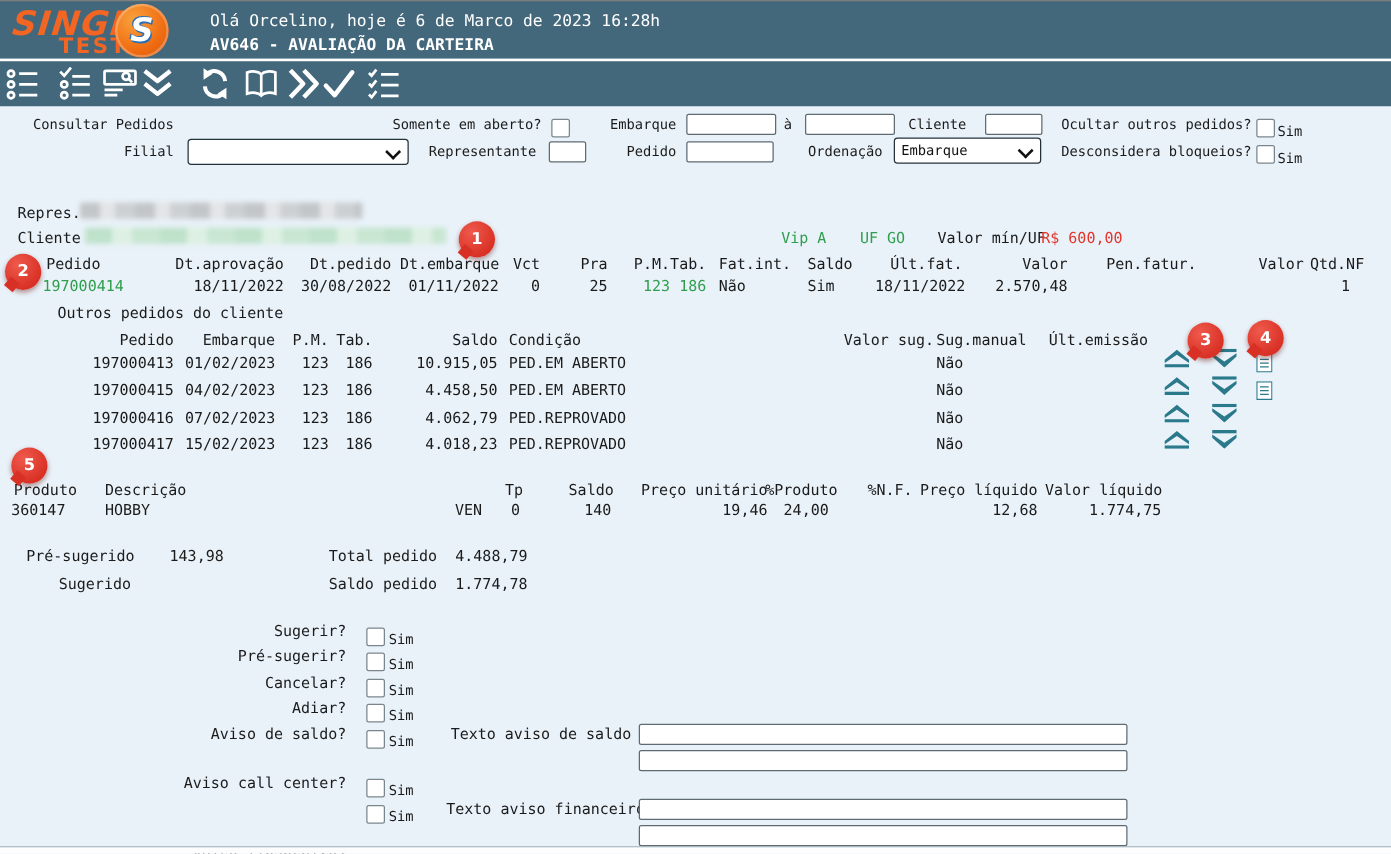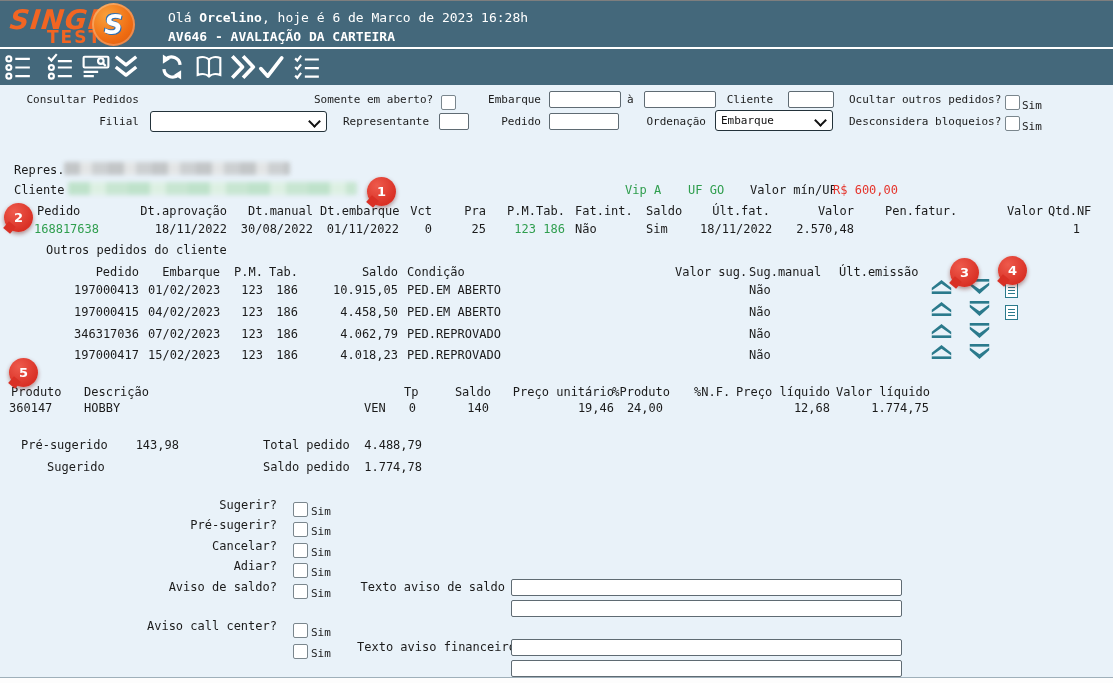--- a/index.html
+++ b/index.html
@@ -12,21 +12,21 @@
   .tbi{position:absolute;top:4px;width:28px;height:28px;cursor:pointer;}
   .tbi svg{width:28px;height:28px;}
   
   .logo1{position:absolute;left:10px;top:3px;color:#F26522;font:italic bold 27px "DejaVu Sans",sans-serif;transform:skewX(-6deg);letter-spacing:1px;}
   .logo2{position:absolute;left:47px;top:26px;color:#F26522;font:bold 17px "DejaVu Sans",sans-serif;letter-spacing:2px;}
   .emblem{position:absolute;left:92px;top:2px;width:43px;height:43px;border-radius:50%;
           background:radial-gradient(circle at 35% 30%,#f9a13b,#ef6c12 60%,#d8550a);
           display:flex;align-items:center;justify-content:center;box-shadow:0 0 0 2px rgba(255,255,255,.25) inset;}
   .emblem span{color:#fff;font:italic bold 26px "DejaVu Sans",sans-serif;text-shadow:1px 1px 0 #2b6fb5,-1px -1px 0 #2b6fb5;}
   .greet{position:absolute;left:168px;top:9px;color:#fff;font-size:13px;white-space:pre;}
-  .greet b{font-weight:bold;}
+  .greet b{font-weight:normal;}
   .title{position:absolute;left:168px;top:28px;color:#fff;font-weight:bold;font-size:13px;white-space:pre;}
   
   .t{position:absolute;font-size:12px;color:#1b1b1b;white-space:pre;line-height:13px;}
   .s{font-size:11px;}
   .r{text-align:right;}
   .green{color:#2F9E4E;}
   .red{color:#E5352C;}
   
   .inp{position:absolute;height:15px;background:#fff;border:1px solid #5f6b73;border-radius:2px;box-sizing:content-box;padding:0 2px;font:11px "DejaVu Sans Mono",monospace;}
   .sel{position:absolute;height:21px;background:#fff;border:1px solid #23323a;border-radius:3px;box-sizing:border-box;
@@ -157,35 +157,35 @@
   <div class="redact gray" style="left:64px;top:162px;width:226px"></div>
   <span class="t" style="left:14px;top:184px">Cliente</span>
   <div class="redact grn" style="left:68px;top:182px;width:289px"></div>
   <span class="t green" style="left:625px;top:184px">Vip A</span>
   <span class="t green" style="left:688px;top:184px">UF GO</span>
   <span class="t" style="left:750px;top:184px">Valor mín/UF</span>
   <span class="t red" style="left:833px;top:184px">R$ 600,00</span>
 
   <span class="t" style="left:37px;top:205px">Pedido</span>
   <span class="t r" style="left:135px;top:205px;width:92px">Dt.aprovação</span>
-  <span class="t r" style="left:230px;top:205px;width:83px">Dt.manual</span>
+  <span class="t r" style="left:230px;top:205px;width:83px">Dt.pedido</span>
   <span class="t r" style="left:320px;top:205px;width:79px">Dt.embarque</span>
   <span class="t r" style="left:402px;top:205px;width:30px">Vct</span>
   <span class="t r" style="left:446px;top:205px;width:40px">Pra</span>
   <span class="t r" style="left:496px;top:205px;width:40px">P.M.</span>
   <span class="t r" style="left:530px;top:205px;width:35px">Tab.</span>
   <span class="t" style="left:575px;top:205px">Fat.int.</span>
   <span class="t" style="left:646px;top:205px">Saldo</span>
   <span class="t r" style="left:700px;top:205px;width:70px">Últ.fat.</span>
   <span class="t r" style="left:780px;top:205px;width:74px">Valor</span>
   <span class="t" style="left:885px;top:205px">Pen.fatur.</span>
   <span class="t r" style="left:1003px;top:205px;width:40px">Valor</span>
   <span class="t" style="left:1048px;top:205px">Qtd.NF</span>
 
-  <span class="t green" style="left:34px;top:223px">168817638</span>
+  <span class="t green" style="left:34px;top:223px">197000414</span>
   <span class="t r" style="left:135px;top:223px;width:92px">18/11/2022</span>
   <span class="t r" style="left:230px;top:223px;width:83px">30/08/2022</span>
   <span class="t r" style="left:320px;top:223px;width:79px">01/11/2022</span>
   <span class="t r" style="left:402px;top:223px;width:30px">0</span>
   <span class="t r" style="left:446px;top:223px;width:40px">25</span>
   <span class="t r green" style="left:496px;top:223px;width:40px">123</span>
   <span class="t r green" style="left:530px;top:223px;width:35px">186</span>
   <span class="t" style="left:575px;top:223px">Não</span>
   <span class="t" style="left:646px;top:223px">Sim</span>
   <span class="t r" style="left:700px;top:223px;width:70px">18/11/2022</span>
@@ -236,21 +236,21 @@
       </svg></span>
   <span class="arr" style="left:968px;top:301px"><svg viewBox="0 0 26 17">
         <rect x="2" y="0" width="22" height="3" fill="#2B7A8C"></rect>
         <path d="M2 4l11 7.5L24 4v3L13 17 2 7Z" fill="#2B7A8C"></path>
       </svg></span>
   <span class="doc" style="left:1005px;top:305px"><svg viewBox="0 0 13 15">
         <rect x="0.5" y="0.5" width="12" height="14" fill="#fff" stroke="#2B7A8C"></rect>
         <path d="M3 4.5h7M3 7.5h7M3 10.5h7" stroke="#2B7A8C"></path>
       </svg></span>
 
-  <span class="t r" style="left:74px;top:328px;width:65px">346317036</span>
+  <span class="t r" style="left:74px;top:328px;width:65px">197000416</span>
   <span class="t r" style="left:148px;top:328px;width:72px">07/02/2023</span>
   <span class="t r" style="left:231px;top:328px;width:32px">123</span>
   <span class="t r" style="left:266px;top:328px;width:32px">186</span>
   <span class="t r" style="left:320px;top:328px;width:78px">4.062,79</span>
   <span class="t" style="left:407px;top:328px">PED.REPROVADO</span>
   <span class="t" style="left:749px;top:328px">Não</span>
   <span class="arr" style="left:930px;top:323px"><svg viewBox="0 0 26 17">
         <path d="M2 10L13 1l11 9v3L13 5.5 2 13Z" fill="#2B7A8C"></path>
         <rect x="2" y="14" width="22" height="3" fill="#2B7A8C"></rect>
       </svg></span>

